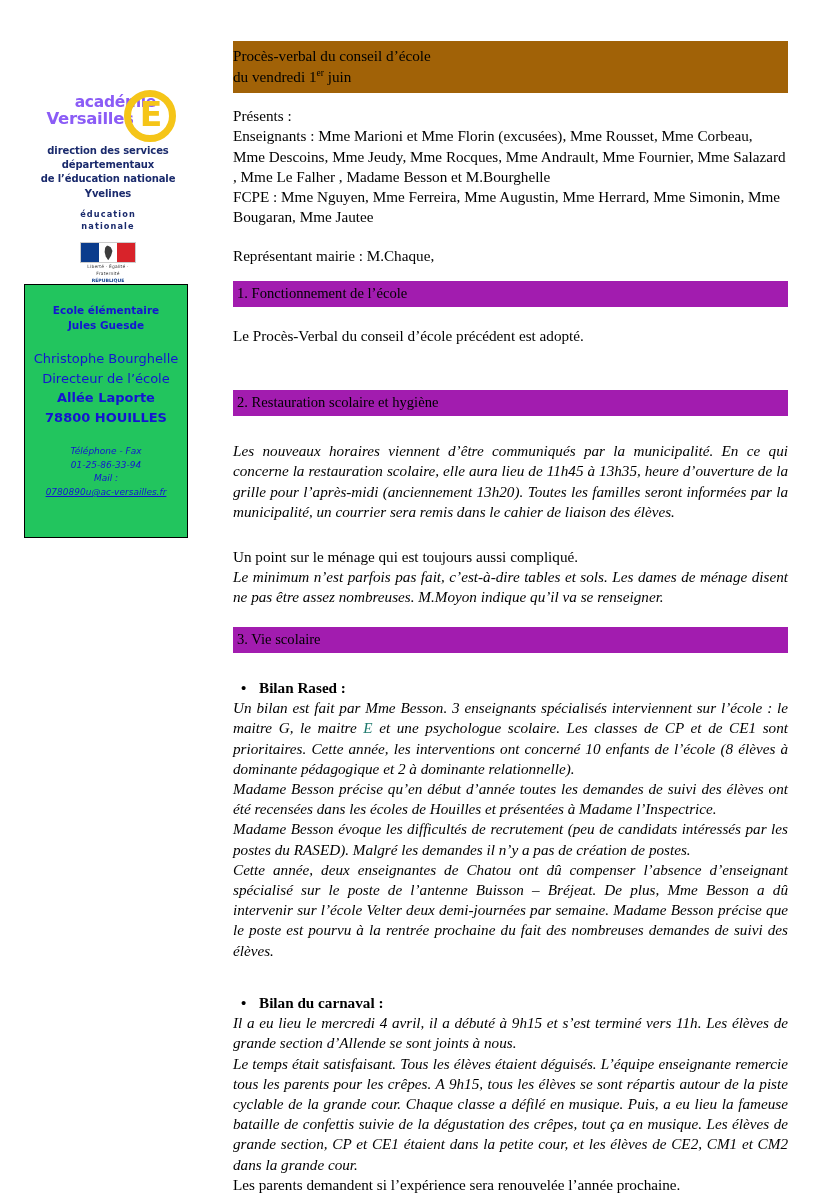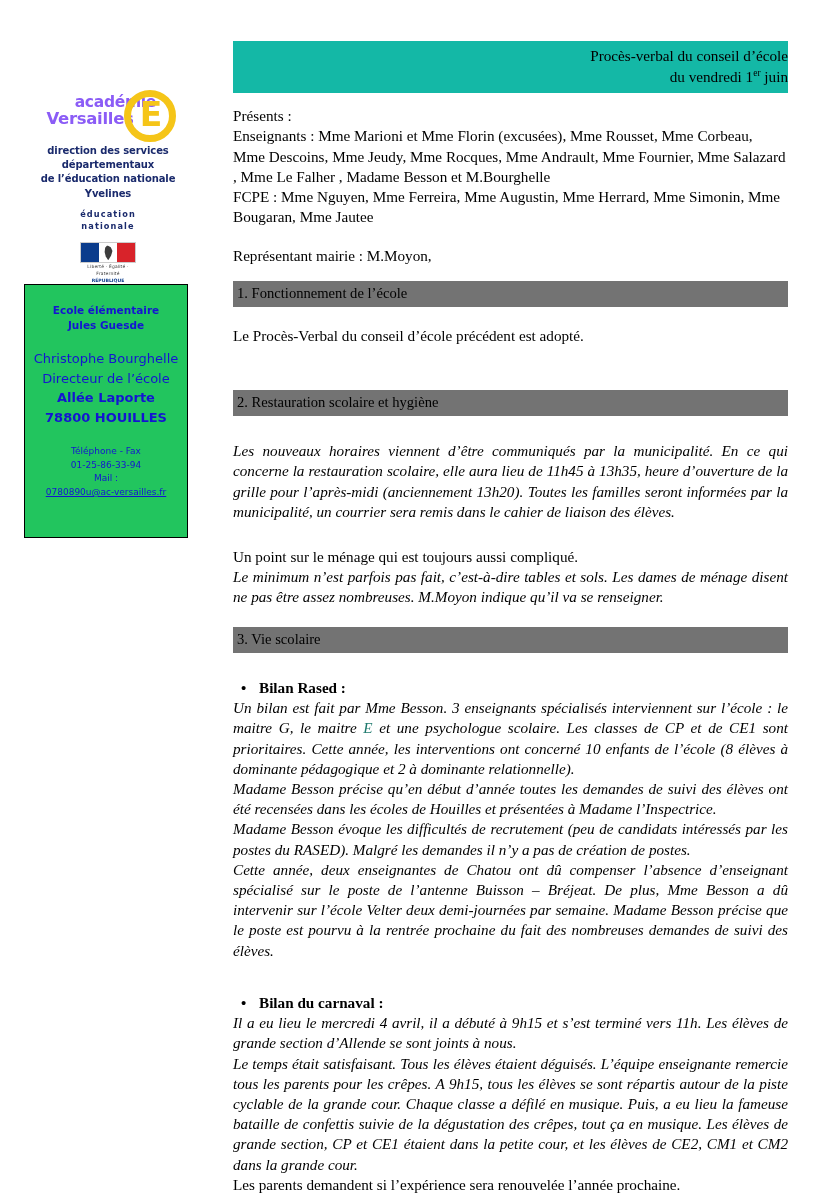--- a/index.html
+++ b/index.html
@@ -153,59 +153,60 @@
     font-size: 13px;
     line-height: 1.5;
     color: #1414d2;
   }
   #school-contact .bold { font-weight: bold; }
   #school-phone {
     margin-top: 18px;
     font-size: 9px;
     line-height: 1.5;
     color: #1414d2;
+    font-style: italic;
   }
   #school-mail-link {
     display: inline-block;
     font-size: 9px;
     color: #1414d2;
     text-decoration: underline;
   }
 
   
   #main-column {
     position: absolute;
     left: 233px; top: 0;
     width: 555px;
     padding-top: 41px;
   }
 
   .doc-title-bar {
-    background: #14b8a6;
-    padding: 5px 0 6px 12px;
-    text-align: right;
+    background: #a16207;
+    padding: 5px 0 6px 0;
+    text-align: left;
     font-size: 15.2px;
     line-height: 1.35;
     color: #000;
   }
   .doc-title-bar .sup { font-size: 9.5px; vertical-align: super; }
 
   .para {
     font-size: 15.2px;
     line-height: 1.33;
     color: #000;
     margin: 0;
   }
   .para.justify { text-align: justify; font-style: italic; }
 
   .block-presents { margin-top: 13px; }
   .block-mairie   { margin-top: 19px; }
 
   .section-bar {
-    background: #737373;
+    background: #a21caf;
     font-size: 14.6px;
     line-height: 1.45;
     padding: 2px 4px 3px 4px;
     color: #000;
   }
   .sec1 { margin-top: 14px; }
   .sec2 { margin-top: 44px; }
   .sec3 { margin-top: 19px; }
 
   .after-sec1 { margin-top: 19px; }
@@ -281,21 +282,21 @@
 <div id="main-column">
 
   <div class="doc-title-bar">
     <div>Procès-verbal du conseil d’école</div>
     <div><span>du vendredi 1</span><span class="sup">er</span><span> juin</span></div>
   </div>
 
   <div class="para block-presents">Présents :</div>
   <div class="para">Enseignants : Mme Marioni et Mme Florin (excusées), Mme Rousset, Mme Corbeau, Mme Descoins, Mme Jeudy, Mme Rocques, Mme Andrault, Mme Fournier, Mme Salazard , Mme Le Falher , Madame Besson et M.Bourghelle</div>
   <div class="para">FCPE : Mme Nguyen, Mme Ferreira, Mme Augustin, Mme Herrard, Mme Simonin, Mme Bougaran, Mme Jautee</div>
-  <div class="para block-mairie">Représentant mairie : M.Moyon,</div>
+  <div class="para block-mairie">Représentant mairie : M.Chaque,</div>
 
   <div class="section-bar sec1">1. Fonctionnement de l’école</div>
   <div class="para after-sec1">Le Procès-Verbal du conseil d’école précédent est adopté.</div>
 
   <div class="section-bar sec2">2. Restauration scolaire et hygiène</div>
   <div class="para justify after-sec2">Les nouveaux horaires viennent d’être communiqués par la municipalité. En ce qui concerne la restauration  scolaire, elle aura lieu de  11h45 à 13h35, heure d’ouverture de la grille pour l’après-midi (anciennement 13h20). Toutes les familles seront informées par la municipalité, un courrier sera remis dans le cahier de liaison des élèves.</div>
   <div class="para gap-md">Un point sur le ménage qui est toujours aussi compliqué.</div>
   <div class="para justify">Le minimum n’est parfois pas fait, c’est-à-dire tables et sols. Les dames de ménage disent ne pas être assez nombreuses. M.Moyon indique qu’il va se renseigner.</div>
 
   <div class="section-bar sec3">3. Vie scolaire</div>

